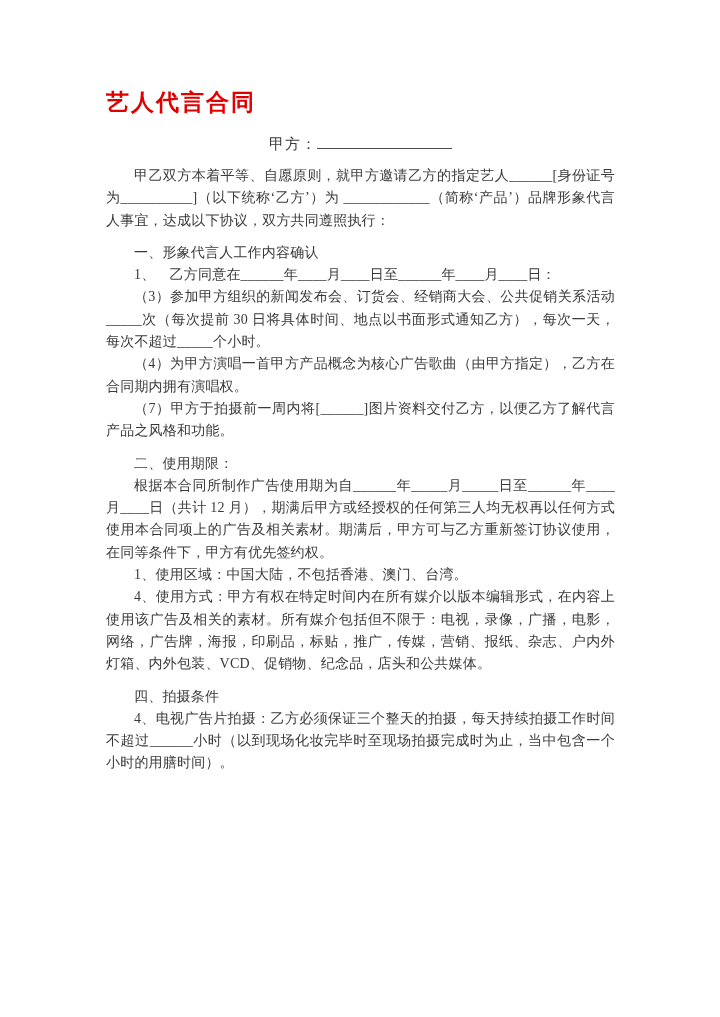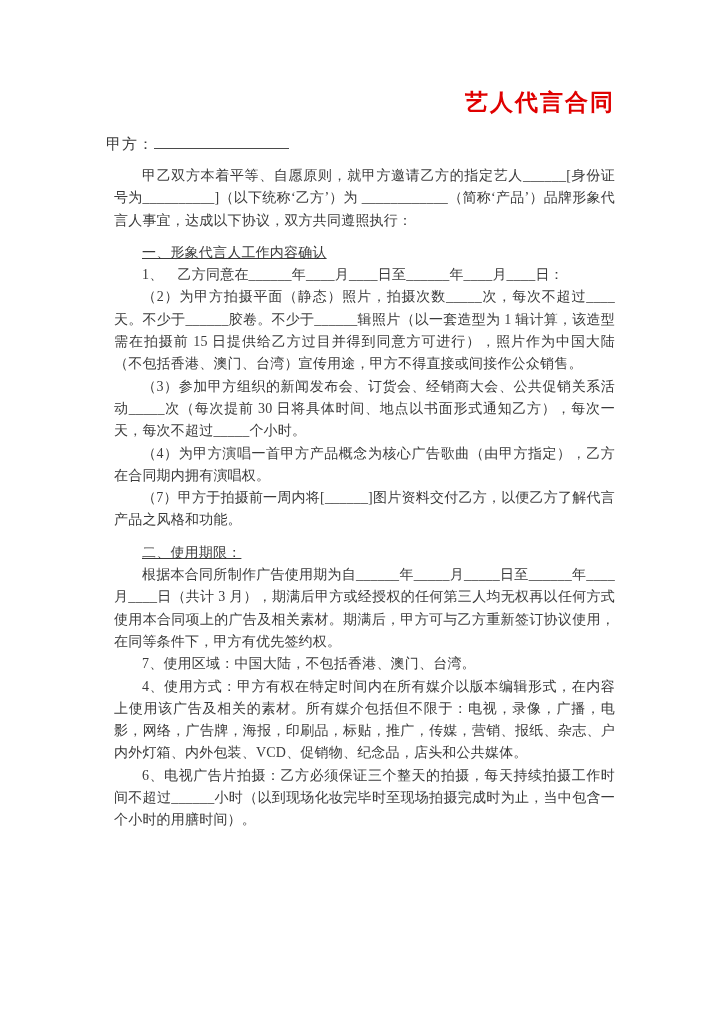--- a/index.html
+++ b/index.html
@@ -11,71 +11,71 @@
     color: #3a3a3a;
     overflow: hidden;
   }
   .page {
     width: 720px;
     height: 1017px;
     background: #ffffff;
     padding: 88px 105px 40px 106px;
   }
   .title {
-    text-align: right;
+    text-align: left;
     font-size: 23px;
     font-weight: bold;
     letter-spacing: 2px;
     line-height: 30px;
     margin-bottom: 14px;
   }
   .party-line {
     font-size: 15px;
     line-height: 24px;
     margin-top: 9px;
     margin-bottom: 9px;
+    text-align: center;
   }
   .party-label { letter-spacing: 1px; }
   .party-blank {
     display: inline-block;
     width: 135px;
     height: 15px;
     border-bottom: 1px solid #4a4a4a;
     vertical-align: baseline;
   }
   .contract-body { margin-top: 8px; }
   .para {
     font-size: 14px;
     line-height: 22.3px;
     text-align: justify;
     text-indent: 2em;
     letter-spacing: 0.2px;
-    margin-left: 8px;
   }
-  .para.heading { margin-top: 10px; text-decoration: underline; }
+  .para.heading { margin-top: 10px; }
   .para.spaced { margin-top: 4px; }
 </style>
 </head>
 <body style="color: rgb(58, 58, 58);">
 
 <div class="page">
   <h1 class="title" style="color: rgb(224, 0, 0);">艺人代言合同</h1>
 
   <div class="party-line">
     <span class="party-label">甲方：</span><span class="party-blank"></span>
   </div>
 
 
   <div class="contract-body">
       <p class="para spaced">甲乙双方本着平等、自愿原则，就甲方邀请乙方的指定艺人______[身份证号为__________]（以下统称‘乙方’）为 ____________（简称‘产品’）品牌形象代言人事宜，达成以下协议，双方共同遵照执行：</p>
       <p class="para heading">一、形象代言人工作内容确认</p>
       <p class="para">1、　乙方同意在______年____月____日至______年____月____日：</p>
-      <p class="para">（2）为甲方拍摄平面（静态）照片，拍摄次数_____次，每次不超过____天。不少于______胶卷。不少于______辑照片（以一套造型为 1 辑计算，该造型需在拍摄前 15 日提供给乙方过目并得到同意方可进行），照片作为中国大陆（不包括香港、澳门、台湾）宣传用途，甲方不得直接或间接作公众销售。</p>
       <p class="para">（3）参加甲方组织的新闻发布会、订货会、经销商大会、公共促销关系活动_____次（每次提前 30 日将具体时间、地点以书面形式通知乙方），每次一天，每次不超过_____个小时。</p>
       <p class="para">（4）为甲方演唱一首甲方产品概念为核心广告歌曲（由甲方指定），乙方在合同期内拥有演唱权。</p>
       <p class="para">（7）甲方于拍摄前一周内将[______]图片资料交付乙方，以便乙方了解代言产品之风格和功能。</p>
       <p class="para heading">二、使用期限：</p>
-      <p class="para">根据本合同所制作广告使用期为自______年_____月_____日至______年____月____日（共计 3 月），期满后甲方或经授权的任何第三人均无权再以任何方式使用本合同项上的广告及相关素材。期满后，甲方可与乙方重新签订协议使用，在同等条件下，甲方有优先签约权。</p>
-      <p class="para">7、使用区域：中国大陆，不包括香港、澳门、台湾。</p>
+      <p class="para">根据本合同所制作广告使用期为自______年_____月_____日至______年____月____日（共计 12 月），期满后甲方或经授权的任何第三人均无权再以任何方式使用本合同项上的广告及相关素材。期满后，甲方可与乙方重新签订协议使用，在同等条件下，甲方有优先签约权。</p>
+      <p class="para">1、使用区域：中国大陆，不包括香港、澳门、台湾。</p>
       <p class="para">4、使用方式：甲方有权在特定时间内在所有媒介以版本编辑形式，在内容上使用该广告及相关的素材。所有媒介包括但不限于：电视，录像，广播，电影，网络，广告牌，海报，印刷品，标贴，推广，传媒，营销、报纸、杂志、户内外灯箱、内外包装、VCD、促销物、纪念品，店头和公共媒体。</p>
-      <p class="para">6、电视广告片拍摄：乙方必须保证三个整天的拍摄，每天持续拍摄工作时间不超过______小时（以到现场化妆完毕时至现场拍摄完成时为止，当中包含一个小时的用膳时间）。</p>
+      <p class="para heading">四、拍摄条件</p>
+      <p class="para">4、电视广告片拍摄：乙方必须保证三个整天的拍摄，每天持续拍摄工作时间不超过______小时（以到现场化妆完毕时至现场拍摄完成时为止，当中包含一个小时的用膳时间）。</p>
     </div>
 </div>
 
 </body></html>

